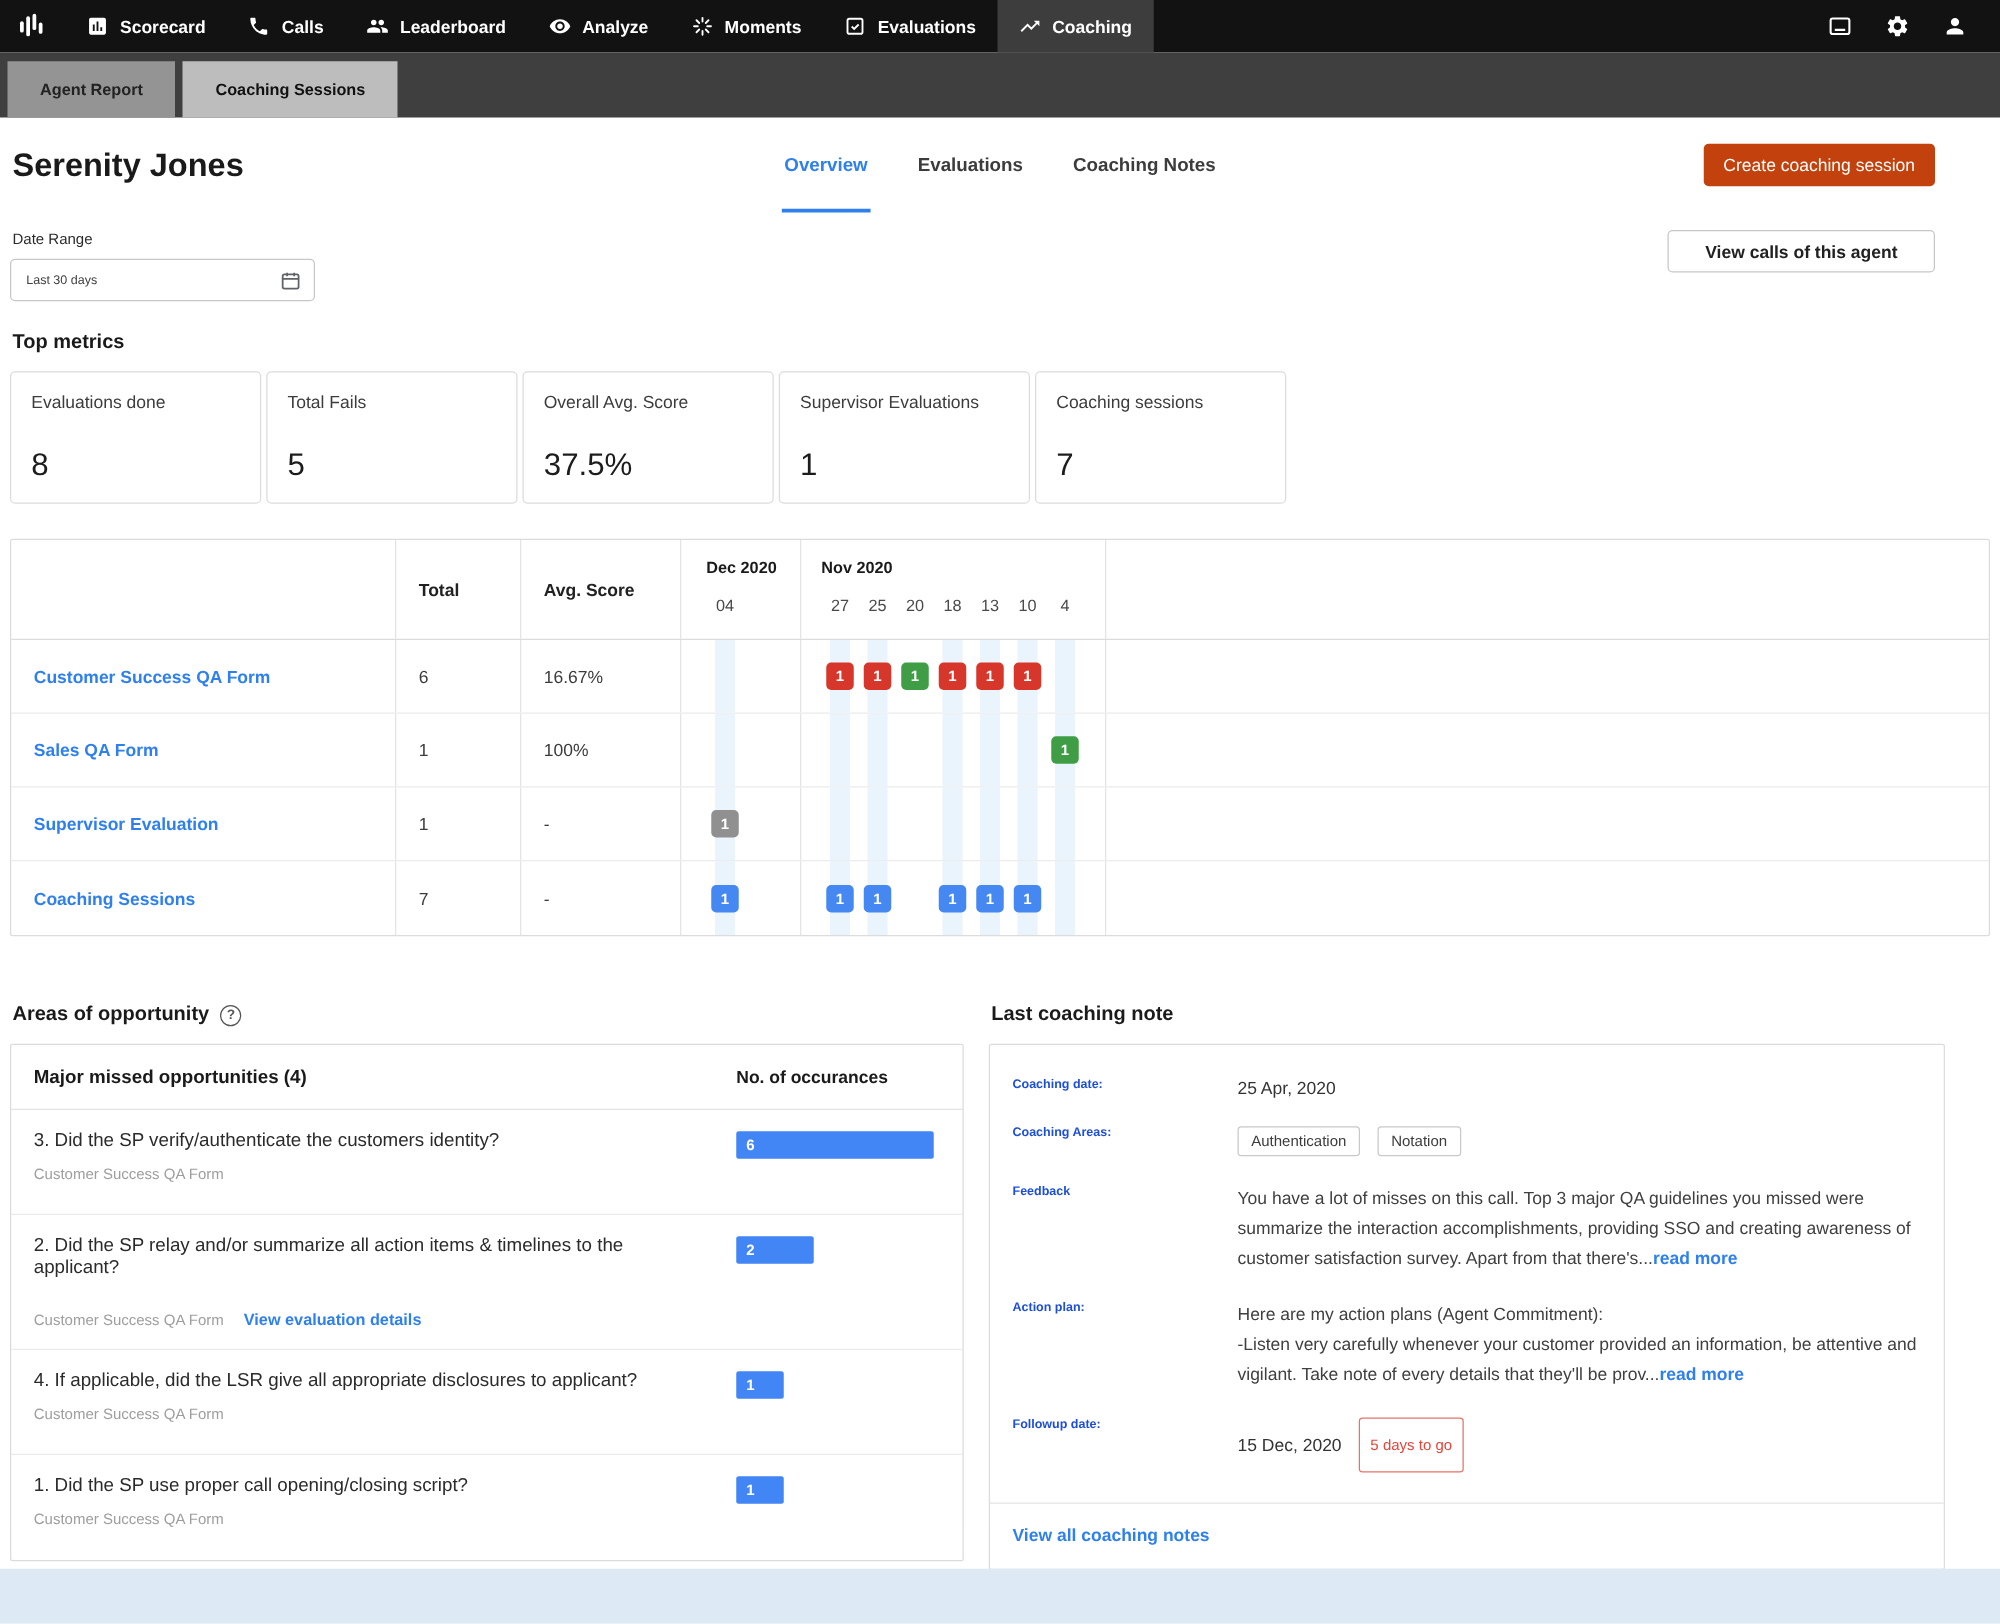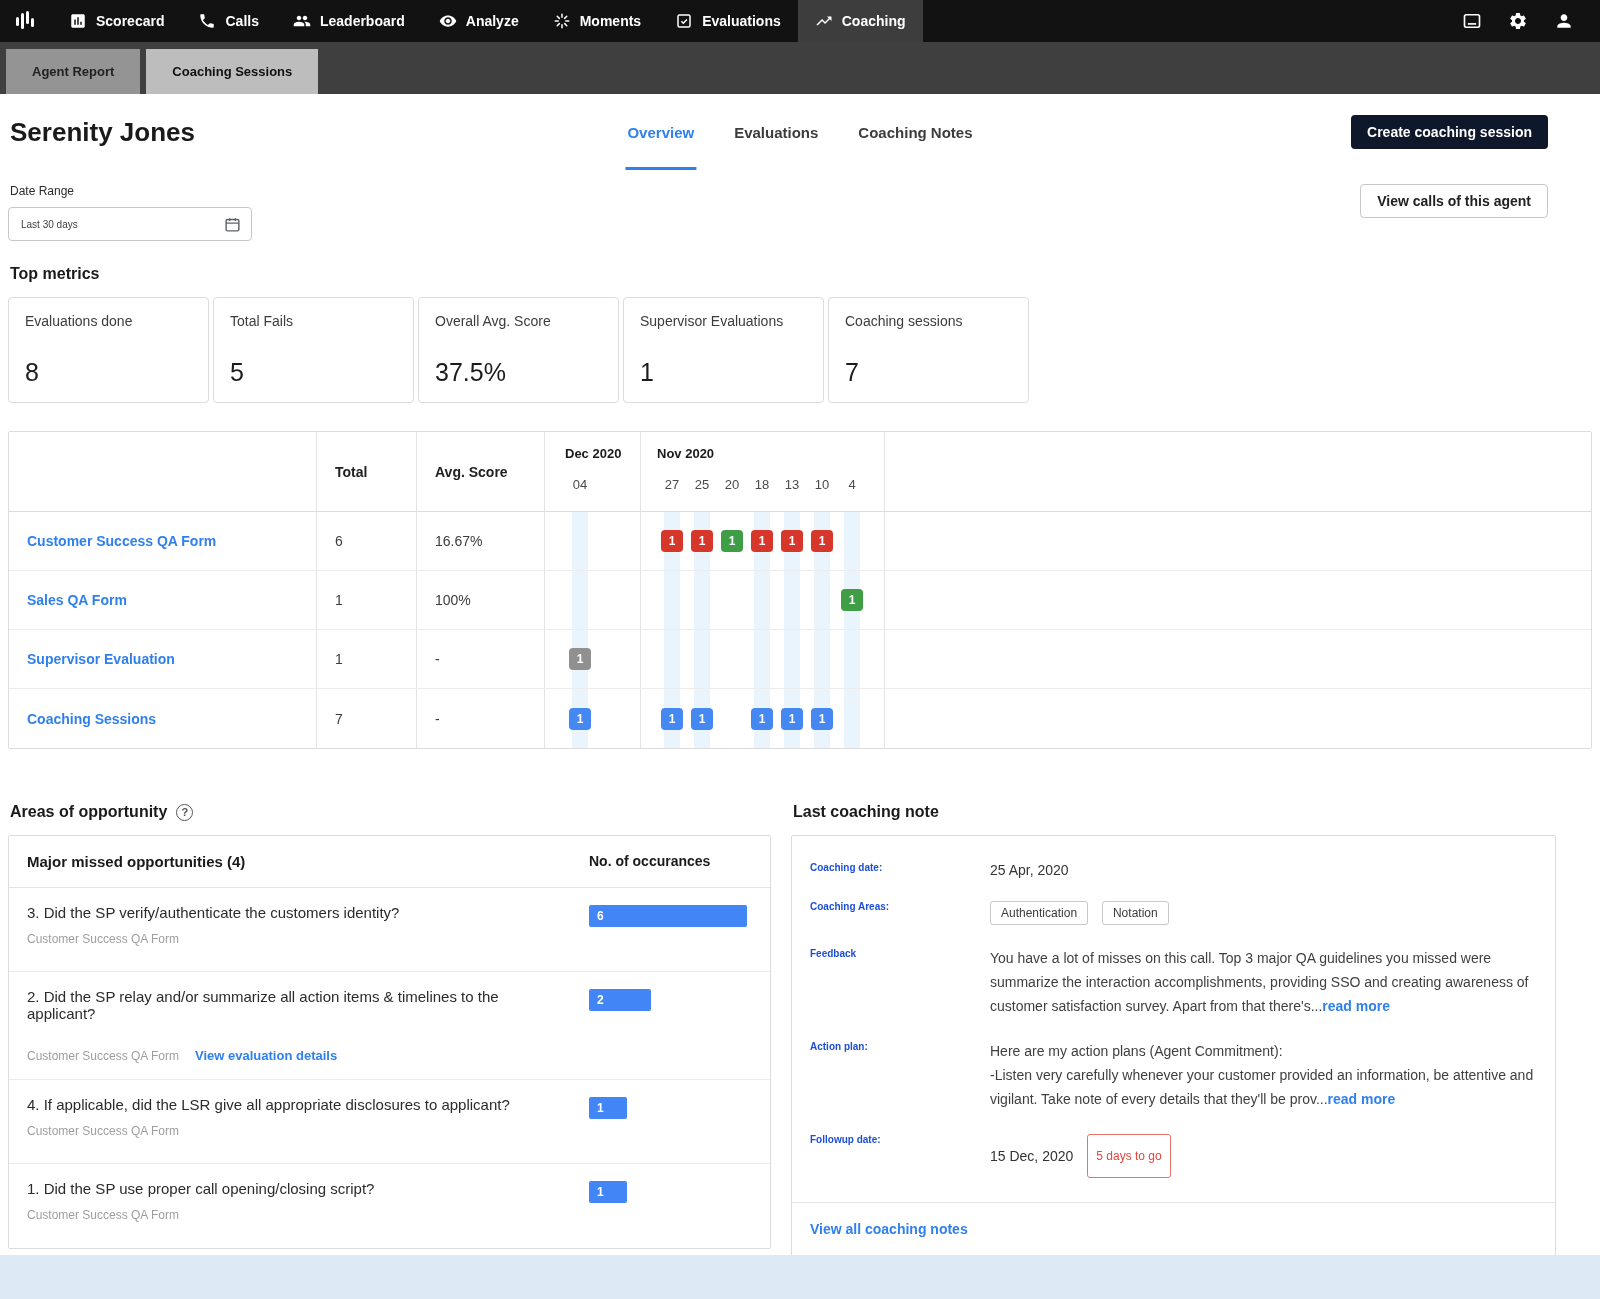--- a/index.html
+++ b/index.html
@@ -25,28 +25,28 @@
   .subtab.report { background:#949494; color:#222; }
   .subtab.sessions { background:#bdbdbd; color:#111; }
 
   
   main { padding:0 8px; }
   .page-header { position:relative; height:76px; display:flex; align-items:center; }
   .page-title { font-size:26px; font-weight:700; color:#1a1a1a; margin-left:2px; }
   .center-tabs { position:absolute; left:50%; transform:translateX(-50%); top:0; height:100%; display:flex; gap:36px; }
   .ht { display:flex; align-items:center; height:100%; padding:4px 2px 0; font-size:15px; font-weight:600; color:#3c3c3c; border-bottom:3px solid transparent; cursor:pointer; }
   .ht.active { color:#2f80ed; border-bottom-color:#2f80ed; }
-  .primary-btn { position:absolute; right:44px; top:21px; height:34px; padding:0 16px; background:#0f172a; color:#fff; border:none; border-radius:4px; font-family:inherit; font-size:14px; font-weight:700; cursor:pointer; }
+  .primary-btn { position:absolute; right:44px; top:21px; height:34px; padding:0 16px; background:#c2410c; color:#fff; border:none; border-radius:4px; font-family:inherit; font-size:14px; font-weight:400; cursor:pointer; }
 
   
   .filter-row { display:flex; justify-content:space-between; align-items:flex-start; margin-top:14px; }
   .dr-label { font-size:12px; color:#2b2b2b; margin-left:2px; }
   .date-input { margin-top:9px; width:244px; height:34px; border:1px solid #c7c7c7; border-radius:4px; display:flex; align-items:center; justify-content:space-between; padding:0 10px 0 12px; font-size:10px; color:#404040; cursor:pointer; background:#fff; }
   .date-input svg { width:17px; height:17px; }
-  .secondary-btn { height:34px; border:1px solid #c7c7c7; background:#fff; border-radius:4px; font-family:inherit; font-size:14px; font-weight:700; color:#212121; padding:0 16px; margin-right:44px; cursor:pointer; }
+  .secondary-btn { height:34px; border:1px solid #c7c7c7; background:#fff; border-radius:4px; font-family:inherit; font-size:14px; font-weight:700; color:#212121; padding:0 29px; margin-right:44px; cursor:pointer; }
 
   
   .sec-heading { font-size:16px; font-weight:700; color:#1a1a1a; margin:24px 0 0 2px; display:flex; align-items:center; gap:9px; }
   .metric-cards { display:flex; gap:4px; margin-top:14px; }
   .metric-card { width:201px; height:106px; border:1px solid #dcdcdc; border-radius:4px; padding:15px 16px; display:flex; flex-direction:column; background:#fff; }
   .metric-label { font-size:14px; color:#3c3c3c; }
   .metric-value { margin-top:auto; font-size:25px; color:#1c1c1c; }
 
   
   .tl { margin-top:28px; border:1px solid #dcdcdc; border-radius:2px; background:#fff; }

